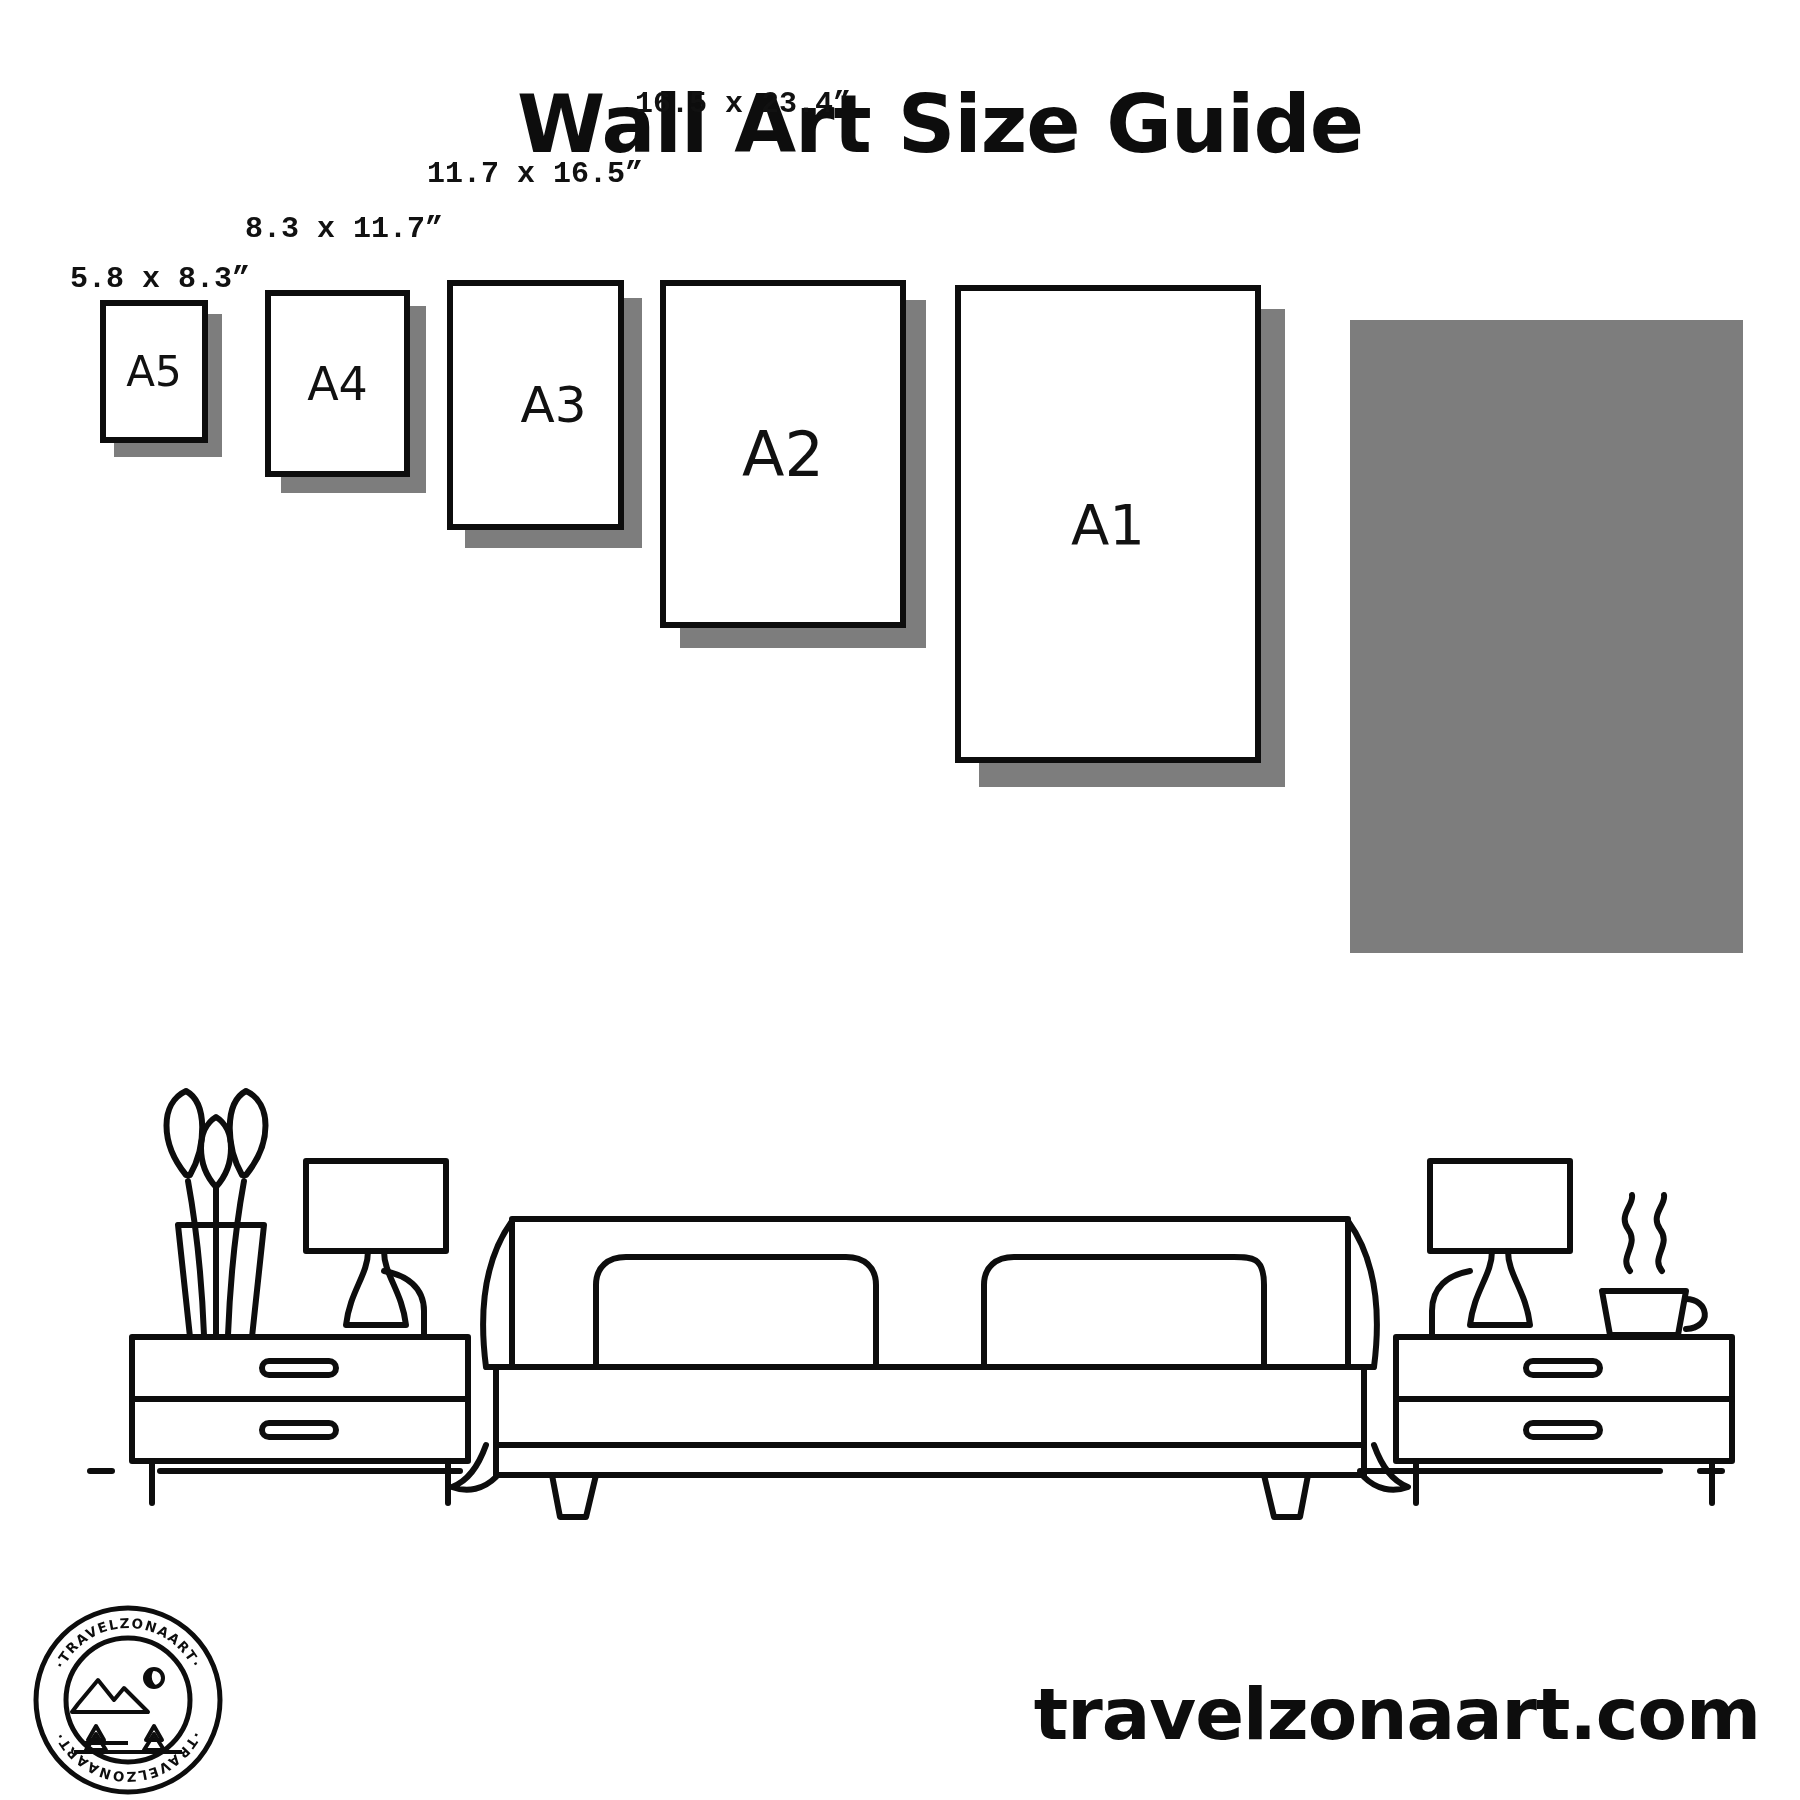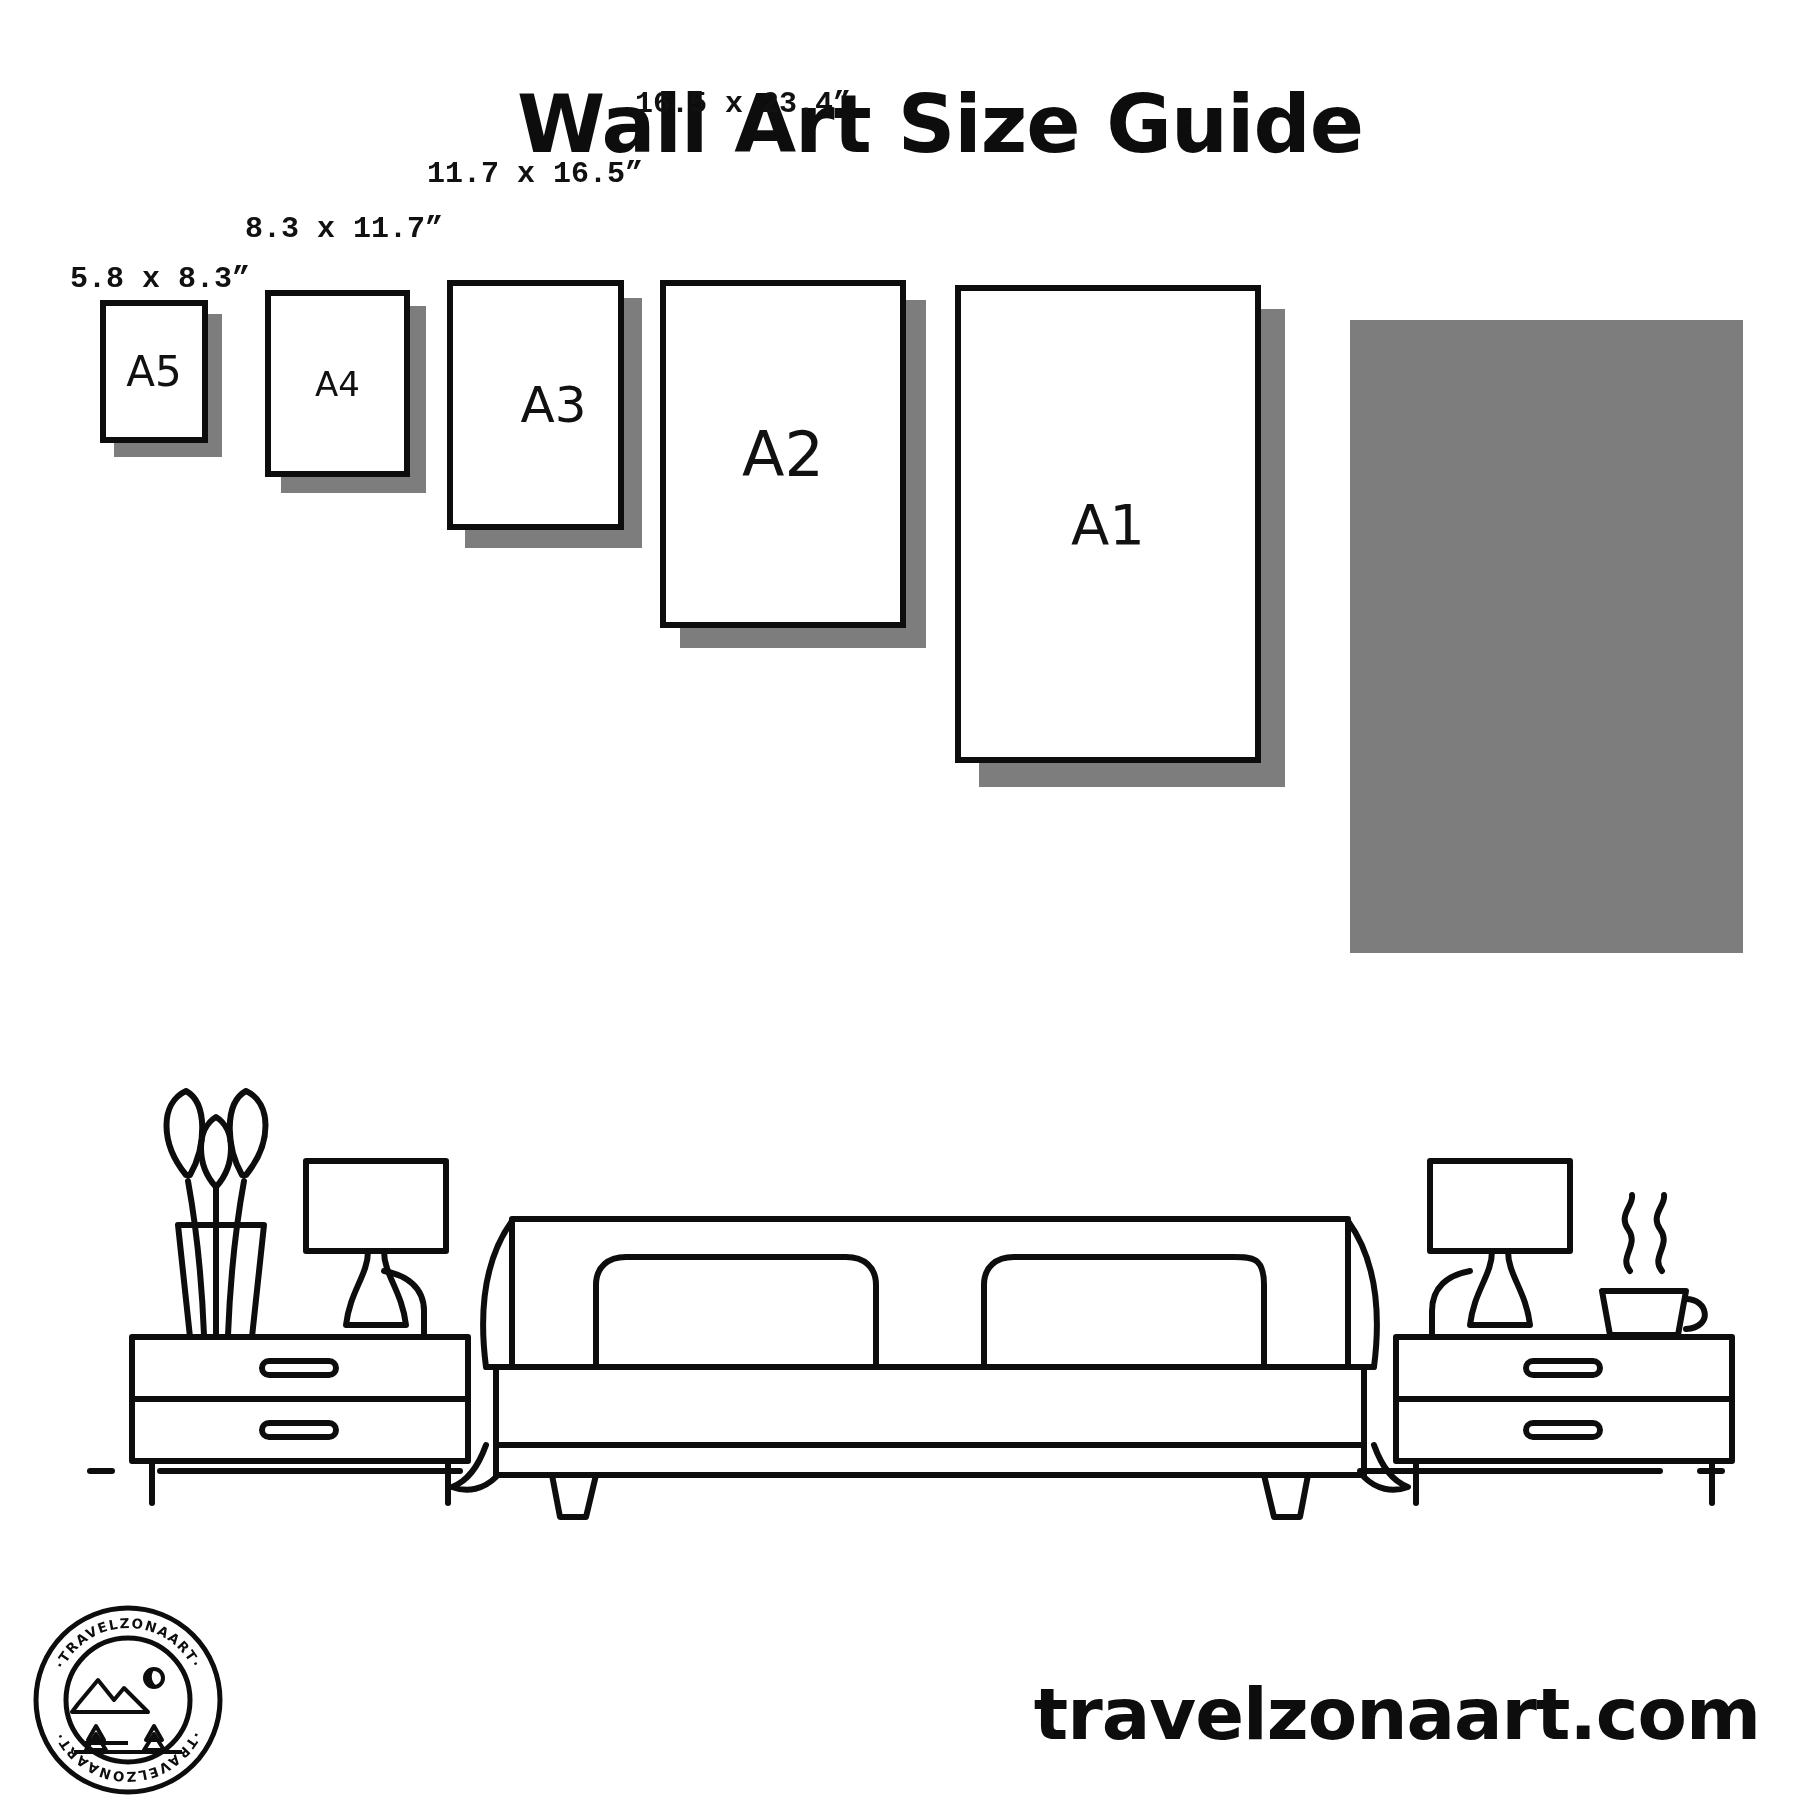--- a/index.html
+++ b/index.html
@@ -112,21 +112,21 @@
     <div class="frame-shadow" style="left:14px; top:14px; width:108px; height:143px;"></div>
     <div class="frame-box" style="left:0; top:0; width:108px; height:143px;">
       <span class="frame-label" style="font-size:42px;">A5</span>
     </div>
   </div>
 
   <div class="frame-group" style="left:265px; bottom:490px; width:160px; height:230px;">
     <div class="frame-caption" style="top:-78px; left:-20px; width:200px;">8.3 x 11.7”</div>
     <div class="frame-shadow" style="left:16px; top:16px; width:145px; height:187px;"></div>
     <div class="frame-box" style="left:0; top:0; width:145px; height:187px;">
-      <span class="frame-label" style="font-size:34px;">A4</span>
+      <span class="frame-label" style="font-size:46px;">A4</span>
     </div>
   </div>
 
   <div class="frame-group" style="left:447px; bottom:430px; width:210px; height:300px;">
     <div class="frame-caption" style="top:-123px; left:-20px; width:250px;">11.7 x 16.5”</div>
     <div class="frame-shadow" style="left:18px; top:18px; width:177px; height:250px;"></div>
     <div class="frame-box" style="left:0; top:0; width:177px; height:250px;padding-left:36px;">
       <span class="frame-label" style="font-size:50px;">A3</span>
     </div>
   </div>

